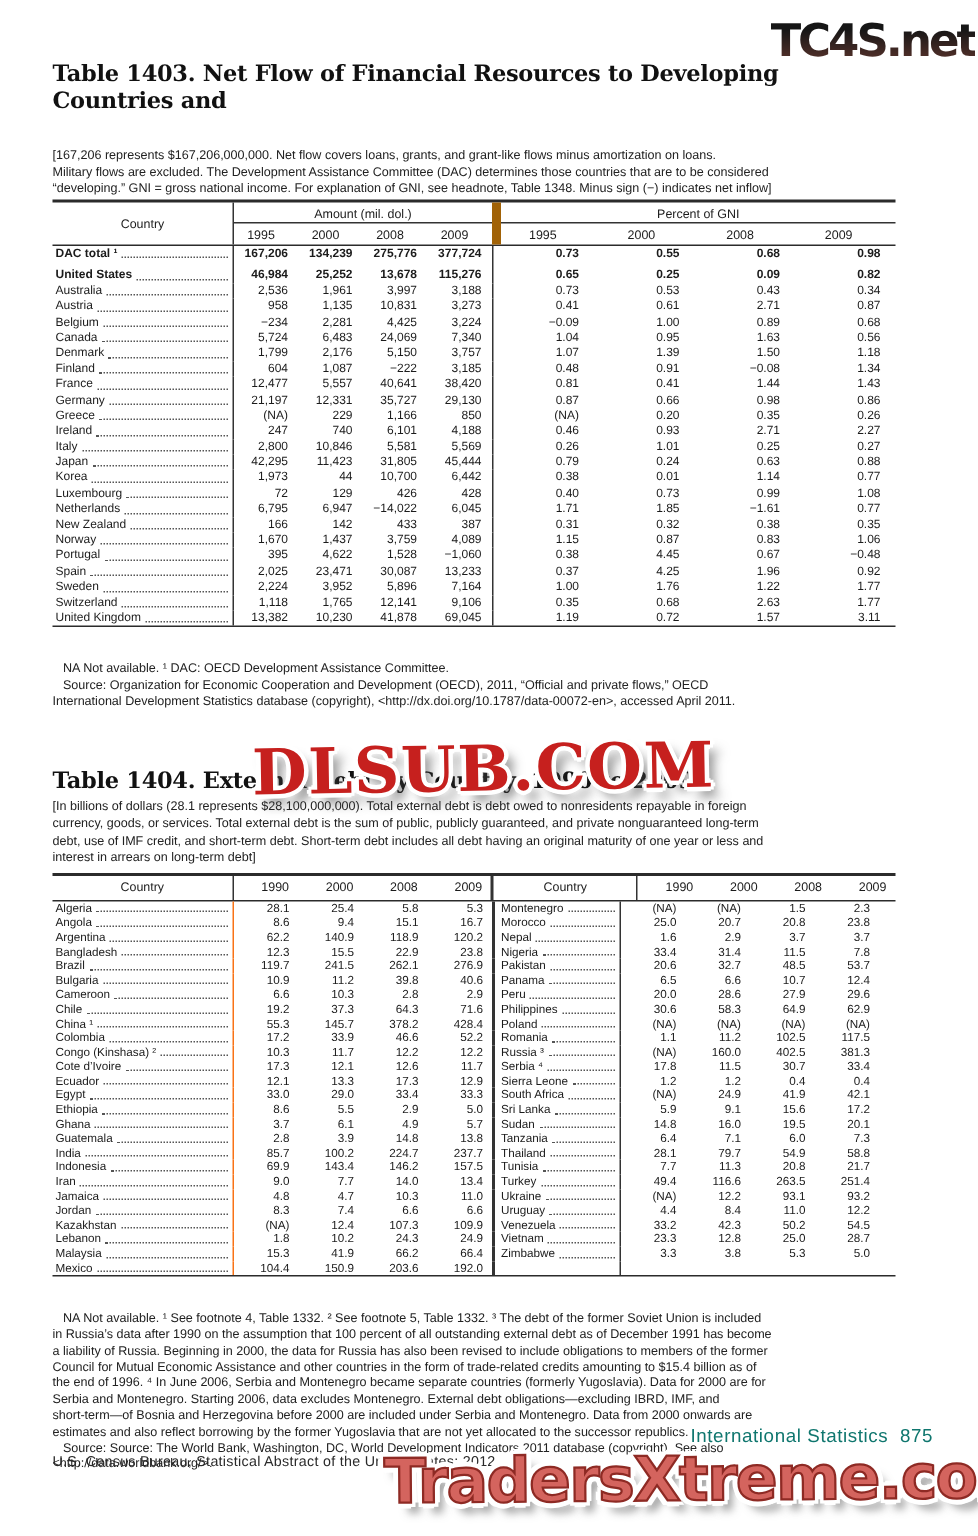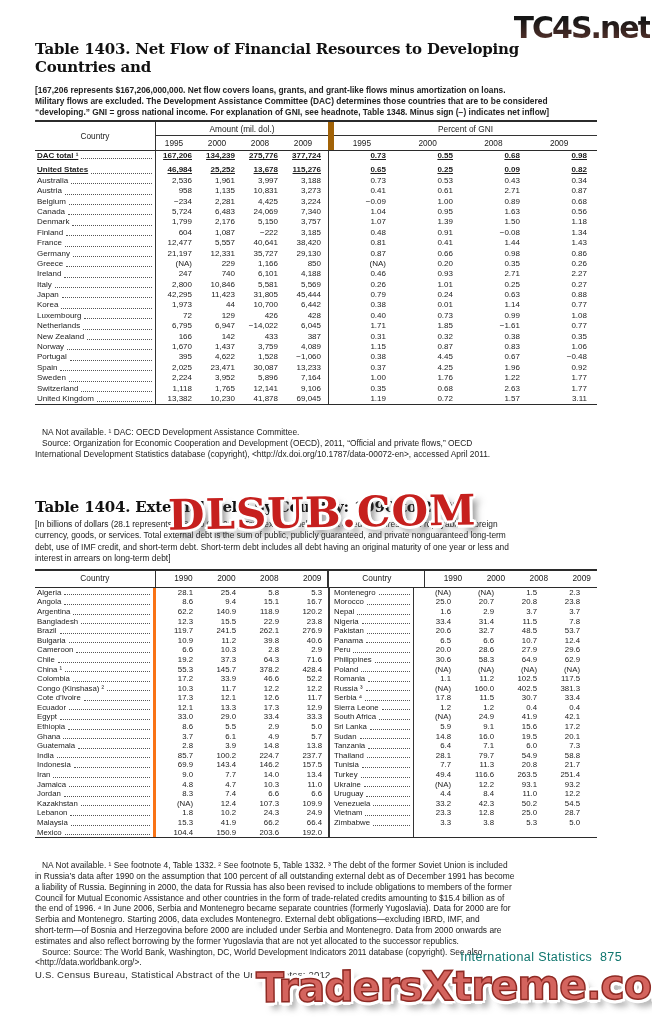--- a/index.html
+++ b/index.html
@@ -6,55 +6,55 @@
   .page{position:relative;width:652px;height:1024px;background:#ffffff;overflow:hidden;
         font-family:"Liberation Sans",sans-serif;color:#1b1b1b;}
   .content{position:absolute;left:35px;top:40px;width:562px;}
 
   
   .ttl{font-family:"DejaVu Serif",serif;font-weight:bold;font-size:15px;line-height:18px;
        color:#111;letter-spacing:-0.2px;}
   .ttl2{margin-top:38px;}
 
   
-  .headnote{margin-top:9px;font-size:8.4px;line-height:11px;color:#222;white-space:pre-line;font-weight:bold;}
+  .headnote{margin-top:22px;font-size:8.4px;line-height:11px;color:#222;white-space:pre-line;}
   .headnote4{margin-top:3px;font-size:8.4px;line-height:11.5px;color:#222;white-space:pre-line;}
   .footnote{margin-top:22px;font-size:8.4px;line-height:10.8px;color:#222;white-space:pre-line;}
 
   
   .t3{margin-top:2px;}
   .thead3{display:flex;border-top:2px solid #2b2b2b;border-bottom:1px solid #2b2b2b;font-size:8.3px;color:#1b1b1b;}
   .th-c{width:121px;border-right:1px solid #333;display:flex;align-items:center;justify-content:center;box-sizing:border-box;}
   .grp{width:172px;}
   .grp.pct{width:269px;border-left:6px solid #a16207;box-sizing:border-box;}
   .grp-label{height:13px;line-height:14px;text-align:center;border-bottom:1px solid #333;}
   .yrs{display:flex;height:14px;line-height:14px;}
   .yr{width:43px;text-align:center;padding-right:7px;box-sizing:border-box;}
   .yr.p{width:67px;padding-right:10px;}
   #t1403-body{border-bottom:1.5px solid #2b2b2b;}
   .trow{display:flex;height:10.4px;line-height:10.3px;font-size:8px;}
-  .trow.b{font-weight:bold;text-decoration:underline;}
+  .trow.b{font-weight:bold;}
   .trow.sp{height:4px;}
   .c0{width:121px;border-right:1px solid #333;display:flex;padding-left:2px;box-sizing:border-box;overflow:hidden;}
   .cn{white-space:nowrap;}
   .lead{flex:1;border-bottom:1px dotted #555;margin:0 3px 2px 3px;min-width:0;}
   .cv{width:43px;text-align:right;padding-right:7px;box-sizing:border-box;}
   .cv.p{width:67px;padding-right:10px;}
   .cv.p0{width:68px;border-left:1px solid #333;}
 
   
   .t4{margin-top:4px;}
   .thead4{display:flex;border-top:2px solid #2b2b2b;border-bottom:1px solid #2b2b2b;height:16px;line-height:15px;font-size:8.3px;}
   .h-cl{width:121px;border-right:1px solid #333;text-align:center;box-sizing:border-box;}
   .h-cr{width:96px;border-right:1px solid #333;text-align:center;box-sizing:border-box;}
   .yr4{width:43px;text-align:right;padding-right:6px;box-sizing:border-box;}
   .yr4.sep{width:45px;border-right:2px solid #333;}
   #t1404-body{border-bottom:1.5px solid #2b2b2b;}
   .trow4{display:flex;height:9.6px;line-height:9.5px;font-size:7.8px;}
-  .c0l{width:121px;border-right:3px solid #f97316;display:flex;padding-left:2px;box-sizing:border-box;overflow:hidden;text-align:center;}
+  .c0l{width:121px;border-right:1px solid #f97316;display:flex;padding-left:2px;box-sizing:border-box;overflow:hidden;text-align:center;}
   .c0r{width:84px;border-right:1px solid #333;display:flex;padding-left:4px;box-sizing:border-box;overflow:hidden;}
   .cv4{width:43px;text-align:right;padding-right:6px;box-sizing:border-box;}
   .cv4.sep{width:45px;border-right:2px solid #333;}
 
   
   #footer-right{position:absolute;top:950px;right:30px;font-size:12.5px;letter-spacing:0.4px;color:#0f766e;white-space:pre;}
   #footer-left{position:absolute;top:969px;left:35px;font-size:9.5px;letter-spacing:0.2px;color:#2a2a2a;}
 
   
   #wm-top{position:absolute;top:0;right:2px;z-index:6;

